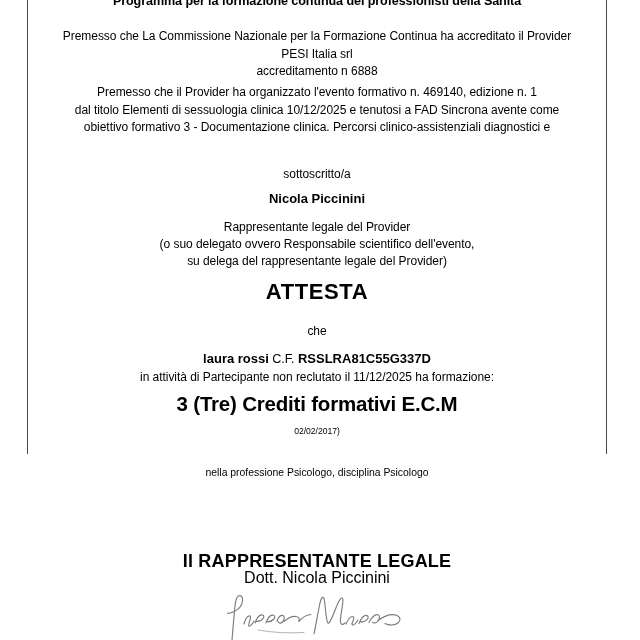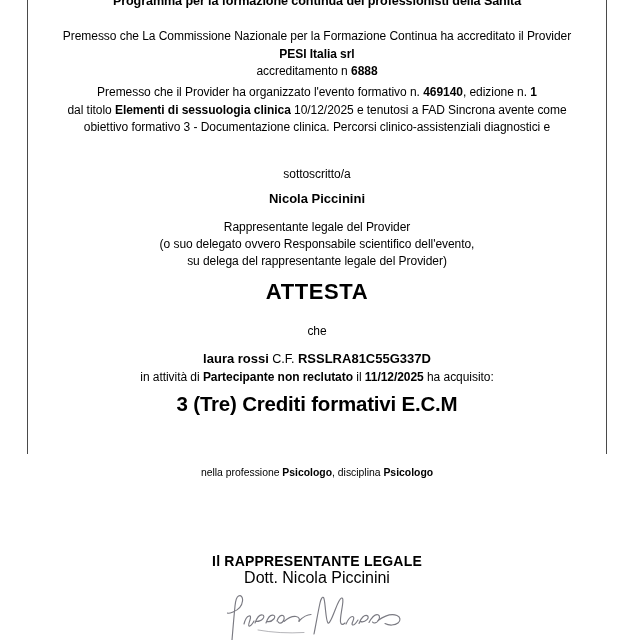--- a/index.html
+++ b/index.html
@@ -57,21 +57,21 @@
   }
 
   .para {
     font-size: 12px;
     line-height: 17.5px;
     margin: 0;
     letter-spacing: -0.05px;
   }
   .para.tight { line-height: 17px; }
 
-  b, strong { font-weight: bold; }
+  b, strong { font-weight: normal; }
 
   .name-lg {
     font-size: 13px;
     font-weight: bold;
     line-height: 18px;
     margin: 0;
   }
 
   .attesta {
     font-size: 22px;
@@ -96,21 +96,21 @@
     letter-spacing: -0.02px;
   }
 
   .prof-line {
     font-size: 10.4px;
     line-height: 14px;
     margin: 0;
   }
 
   .sign-title {
-    font-size: 14px;
+    font-size: 18px;
     font-weight: bold;
     letter-spacing: 0.2px;
     line-height: 17px;
     margin: 0;
   }
   .sign-name {
     font-size: 16px;
     line-height: 15px;
     margin: 0;
   }
@@ -181,28 +181,29 @@
     <div class="r-attesta">
       <p class="attesta">ATTESTA</p>
     </div>
 
     <div class="r-che">
       <p class="para">che</p>
     </div>
 
     <div class="r-laura">
       <p class="name-lg"><span>laura rossi</span><span class="para" style="font-weight:normal;font-size:12.6px;"> C.F. </span><span>RSSLRA81C55G337D</span></p>
-      <p class="para"><span>in attività di </span><b>Partecipante non reclutato</b><span> il </span><b>11/12/2025</b><span> ha acquisito:</span></p>
+      <p class="para"><span>in attività di </span><b>Partecipante non reclutato</b><span> il </span><b>11/12/2025</b><span> ha formazione:</span></p>
     </div>
 
     <div class="r-credits">
       <p class="credits">3 (Tre) Crediti formativi E.C.M</p>
     </div>
 
     <div class="r-fineprint">
+      <p class="fineprint">02/02/2017)</p>
     </div>
 
     <div class="r-prof">
       <p class="prof-line"><span>nella professione </span><b>Psicologo</b><span>, disciplina </span><b>Psicologo</b></p>
     </div>
 
     <div class="r-signblock">
       <p class="sign-title">Il RAPPRESENTANTE LEGALE</p>
       <p class="sign-name">Dott. Nicola Piccinini</p>
     </div>

